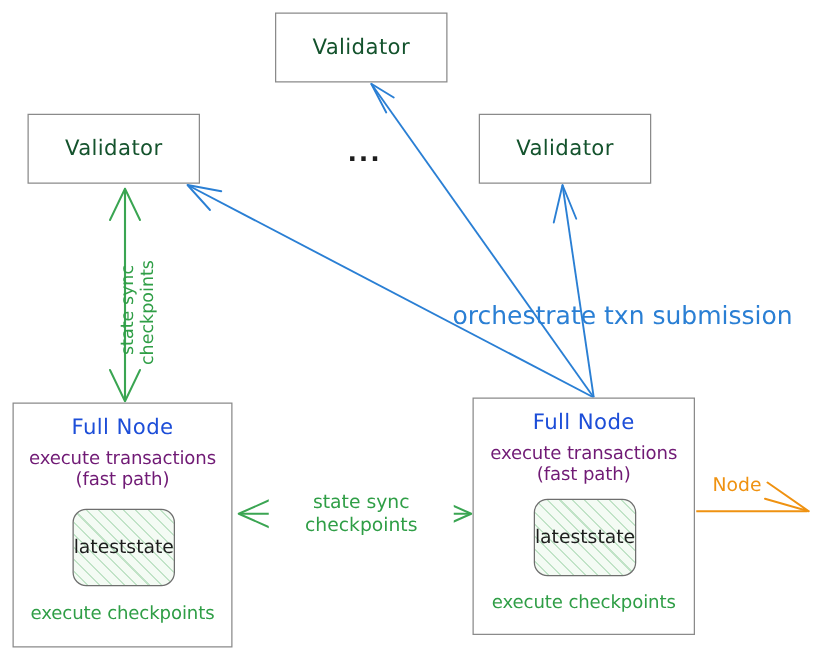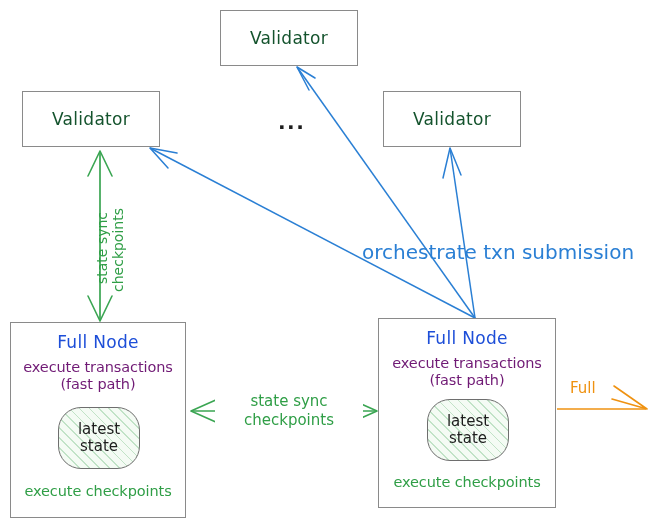--- a/index.html
+++ b/index.html
@@ -66,30 +66,30 @@
   .fullnode-green {
     font-family: "DejaVu Sans", sans-serif;
     font-size: 14.5px;
     color: #2f9e46;
     letter-spacing: -0.1px;
   }
   .state-chip {
     position: absolute;
     box-sizing: border-box;
     border: 1.6px solid #6e6e6e;
-    border-radius: 23px;
+    border-radius: 11px;
     background-color: #f4fbf4;
     background-image: repeating-linear-gradient(
         45deg,
         rgba(47,158,70,0.26) 0px,
         rgba(47,158,70,0.26) 1.2px,
         rgba(255,255,255,0) 1.2px,
         rgba(255,255,255,0) 7px);
     display: flex;
-    flex-direction: column;
+    flex-direction: row;
     align-items: center;
     justify-content: center;
     z-index: 4;
   }
   .state-chip span {
     font-family: "DejaVu Sans", sans-serif;
     font-size: 15px;
     color: #1d1d1d;
     line-height: 1.15;
   }
@@ -215,15 +215,15 @@
       <span>state</span>
     </div>
     <div class="fullnode-green" style="position:absolute; left:0; right:0; top:155px;">execute checkpoints</div>
   </div>
 
   <div class="sync-mid" style="left:215px; top:392px; width:140px;">
     <div>state sync</div>
     <div>checkpoints</div>
   </div>
 
-  <div class="free-label lbl-orange" style="left:570px; top:379px; font-size:15px;">Full</div>
+  <div class="free-label lbl-orange" style="left:570px; top:379px; font-size:15px;">Node</div>
 
 </div>
 
 </body></html>

